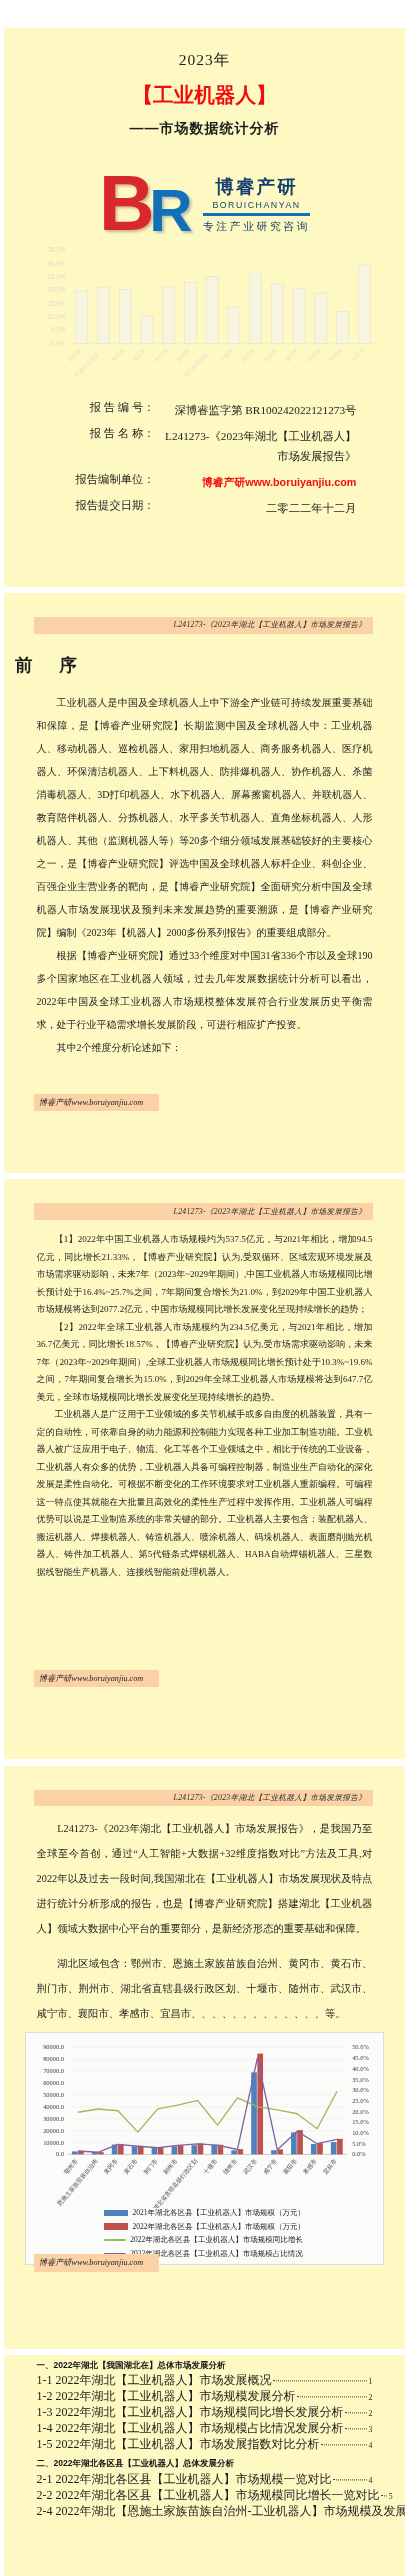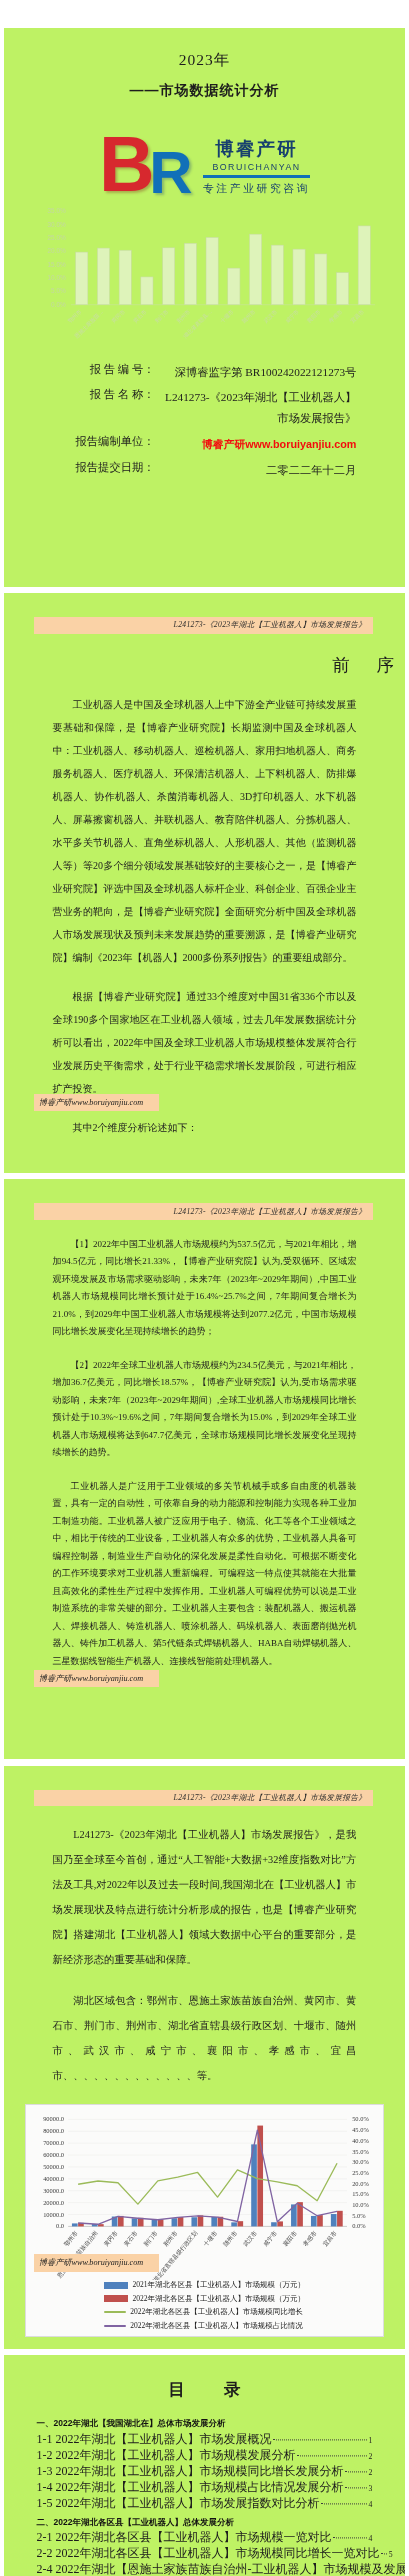--- a/index.html
+++ b/index.html
@@ -1,17 +1,17 @@
 <!DOCTYPE html>
 <html style="font-size:8.2px"><head>
 <meta charset="utf-8">
 <style>
   html,body{margin:0;padding:0;}
   body{width:409px;background:#ffffff;font-family:"Liberation Serif","DejaVu Serif",serif;color:#1d1d1d;}
-  .page{position:relative;margin:0 3.6px 6.2px;background:#bef264;overflow:hidden;}
+  .page{position:relative;margin:0 3.6px 6.2px;background:#fef9c3;overflow:hidden;}
   #page1{margin-top:28px;height:559px;}
   #page2{height:580px;}
   #page3{height:580px;}
   #page4{height:583px;}
   #page5{height:535px;margin-bottom:0;}
 
   
   .band{margin:24px 32px 0 30px;height:16.5px;background:#fad2a6;display:flex;align-items:center;justify-content:flex-end;padding-right:7.2px;}
   .band span{font-style:italic;font-size:7.7px;color:#2b2b2b;letter-spacing:0.3px;}
   .footband{position:absolute;left:30px;width:120px;height:17.5px;background:#fad2a6;display:flex;align-items:center;padding-left:5.2px;}
@@ -35,22 +35,22 @@
   .logo-slogan{font-family:"Liberation Sans",sans-serif;font-size:10.8px;color:#17406e;letter-spacing:2.6px;}
   .wm{margin:4.1px auto 0;width:376px;opacity:.6;}
   .info{margin:7.2px 49px 0;}
   .info-row{display:flex;margin-bottom:5.2px;text-align:right;}
   .info-label{width:102px;font-size:11.3px;flex:none;}
   .info-value{flex:1;font-size:11.3px;line-height:20.6px;}
   .info-value.red{color:#f20d0d;font-weight:bold;font-family:"Liberation Sans",sans-serif;font-size:10.8px;}
 
   
   .content{margin:0 33px;}
-  .sec-title{font-size:17.5px;font-weight:normal;text-align:right;letter-spacing:11.3px;padding-left:11.3px;margin:19.6px 0 13.4px;}
-  .content p{text-align:justify;text-indent:2em;margin:16px;}
+  .sec-title{font-size:17.5px;font-weight:bold;text-align:left;letter-spacing:11.3px;padding-left:11.3px;margin:19.6px 0 13.4px;}
+  .content p{text-align:justify;text-indent:2em;margin:0;}
   #page2 .content p{font-size:10px;line-height:23px;}
   #page3 .content{margin-top:11.3px;}
   #page3 .content p{font-size:9px;line-height:17.5px;}
   #page4 .content{margin-top:10.3px;}
   #page4 .content p{font-size:10.3px;line-height:25px;}
   #page4 .content p + p{margin-top:9.3px;}
 
   
   .chart-box{margin:6.2px 21.6px 0;background:#fbfbfa;border:0.5px solid #dcdcdc;padding:4.1px 1px 3.1px;}
   .chart-box svg{display:block;margin:0 auto;}
@@ -66,20 +66,21 @@
   .toc-row{display:flex;align-items:baseline;line-height:15px;cursor:pointer;}
   .toc-label{font-size:12px;white-space:nowrap;}
   .toc-dots{flex:1;border-bottom:1px dotted #3d3d3d;margin:0 1.5px;transform:translateY(-2.6px);min-width:6.2px;}
   .toc-page{font-size:7.7px;}
 </style>
 </head>
 <body>
 
 <div class="page" id="page1">
   <div class="cover-year">2023年</div>
+  <div class="cover-product">【工业机器人】</div>
   <div class="cover-subtitle">——市场数据统计分析</div>
 
   <div class="logo">
     <span class="logo-b">B</span>
     <span class="logo-r">R</span>
     <span class="logo-right">
       <span class="logo-cn">博睿产研</span>
       <span class="logo-en">BORUICHANYAN</span>
       <span class="logo-line"></span>
       <span class="logo-slogan">专注产业研究咨询</span>
@@ -281,21 +282,20 @@
           <span>2022年湖北各区县【工业机器人】市场规模占比情况</span>
         </div>
       </div>
   </div>
   <div class="footband">
     <span>博睿产研www.boruiyanjiu.com</span>
   </div>
 </div>
 
 <div class="page" id="page5">
-  <div class="toc-title">目 录</div>
   <div class="toc-body" id="toc-body">
       <div class="toc-sec">一、2022年湖北【我国湖北在】总体市场发展分析</div>
       <div class="toc-row">
         <span class="toc-label">1-1 2022年湖北【工业机器人】市场发展概况</span>
         <span class="toc-dots"></span>
         <span class="toc-page">1</span>
       </div>
       <div class="toc-row">
         <span class="toc-label">1-2 2022年湖北【工业机器人】市场规模发展分析</span>
         <span class="toc-dots"></span>

